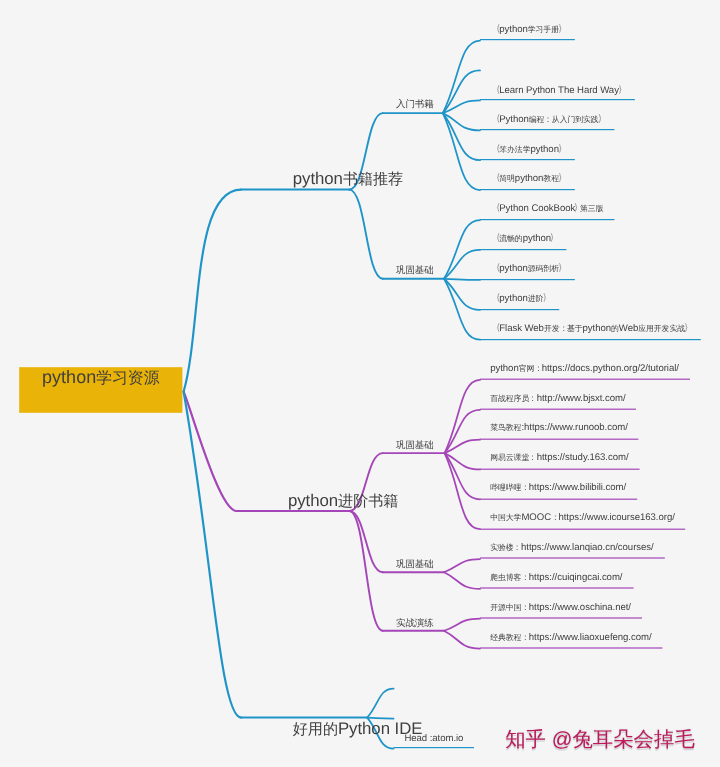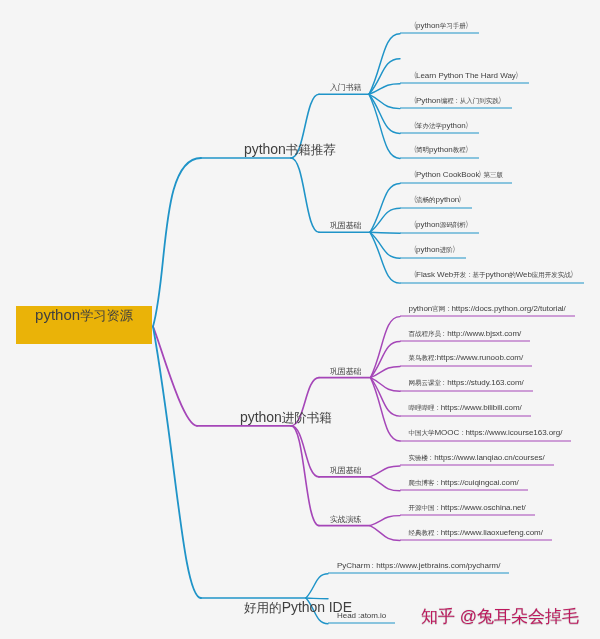--- a/index.html
+++ b/index.html
@@ -110,21 +110,20 @@
 <div class="leaf" style="left:400.0px;top:316.6px;--lc:#a546b8;--pad:8.5px"><span class="txt leaf-txt">python<i class="cjk">官网</i><i class="pun">：</i>https://docs.python.org/2/tutorial/</span></div>
 <div class="leaf" style="left:400.0px;top:341.5px;--lc:#a546b8;--pad:8.5px"><span class="txt leaf-txt"><i class="cjk">百战程序员</i><i class="pun">：</i>http://www.bjsxt.com/</span></div>
 <div class="leaf" style="left:400.0px;top:366.4px;--lc:#a546b8;--pad:8.5px"><span class="txt leaf-txt"><i class="cjk">菜鸟教程</i>:https://www.runoob.com/</span></div>
 <div class="leaf" style="left:400.0px;top:391.2px;--lc:#a546b8;--pad:8.5px"><span class="txt leaf-txt"><i class="cjk">网易云课堂</i><i class="pun">：</i>https://study.163.com/</span></div>
 <div class="leaf" style="left:400.0px;top:416.1px;--lc:#a546b8;--pad:8.5px"><span class="txt leaf-txt"><i class="cjk">哔哩哔哩</i><i class="pun">：</i>https://www.bilibili.com/</span></div>
 <div class="leaf" style="left:400.0px;top:441.0px;--lc:#a546b8;--pad:8.5px"><span class="txt leaf-txt"><i class="cjk">中国大学</i>MOOC<i class="pun">：</i>https://www.icourse163.org/</span></div>
 <div class="leaf" style="left:400.0px;top:465.9px;--lc:#a546b8;--pad:8.5px"><span class="txt leaf-txt"><i class="cjk">实验楼</i><i class="pun">：</i>https://www.lanqiao.cn/courses/</span></div>
 <div class="leaf" style="left:400.0px;top:490.8px;--lc:#a546b8;--pad:8.5px"><span class="txt leaf-txt"><i class="cjk">爬虫博客</i><i class="pun">：</i>https://cuiqingcai.com/</span></div>
 <div class="leaf" style="left:400.0px;top:515.6px;--lc:#a546b8;--pad:8.5px"><span class="txt leaf-txt"><i class="cjk">开源中国</i><i class="pun">：</i>https://www.oschina.net/</span></div>
 <div class="leaf" style="left:400.0px;top:540.5px;--lc:#a546b8;--pad:8.5px"><span class="txt leaf-txt"><i class="cjk">经典教程</i><i class="pun">：</i>https://www.liaoxuefeng.com/</span></div>
-<div class="leaf" style="left:328.0px;top:573.8px;--lc:#1f94c8;--pad:9.0px"><span class="txt leaf-txt">PyCharm<i class="pun">：</i>https://www.jetbrains.com/pycharm/</span></div>
 <div class="leaf" style="left:328.0px;top:623.8px;--lc:#1f94c8;--pad:9.0px"><span class="txt leaf-txt">Head :atom.io</span></div>
 <div class="glabel txt" style="left:330.0px;top:94.3px"><i class="cjk">入门书籍</i></div>
 <div class="glabel txt" style="left:330.0px;top:232.3px"><i class="cjk">巩固基础</i></div>
 <div class="glabel txt" style="left:330.0px;top:377.6px"><i class="cjk">巩固基础</i></div>
 <div class="glabel txt" style="left:330.0px;top:476.9px"><i class="cjk">巩固基础</i></div>
 <div class="glabel txt" style="left:330.0px;top:525.6px"><i class="cjk">实战演练</i></div>
 <div class="blabel txt" style="left:212.0px;top:158.0px">python<i class="cjk">书籍推荐</i></div>
 <div class="blabel txt" style="left:208.0px;top:425.8px">python<i class="cjk">进阶书籍</i></div>
 <div class="blabel txt" style="left:212.0px;top:616px"><i class="cjk">好用的</i>Python IDE</div>
 <div id="watermark">知乎 @兔耳朵会掉毛</div>

